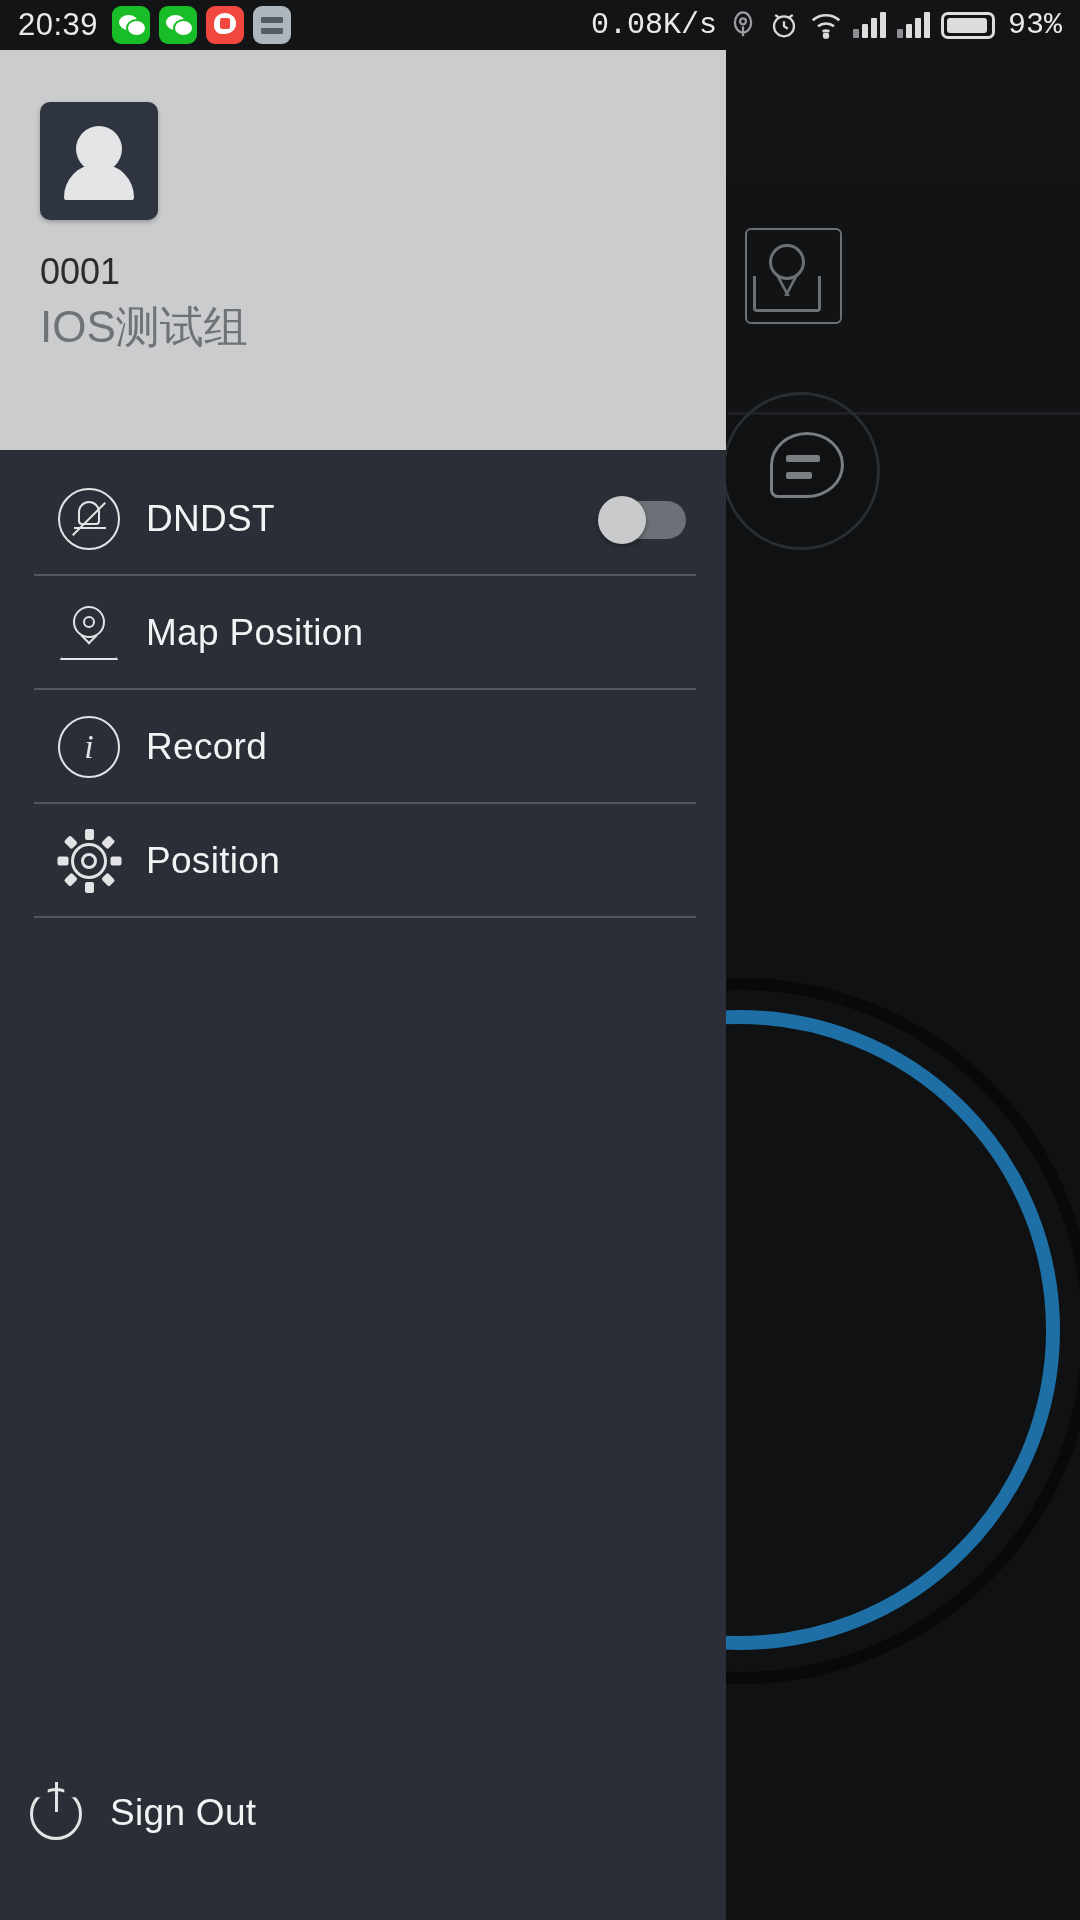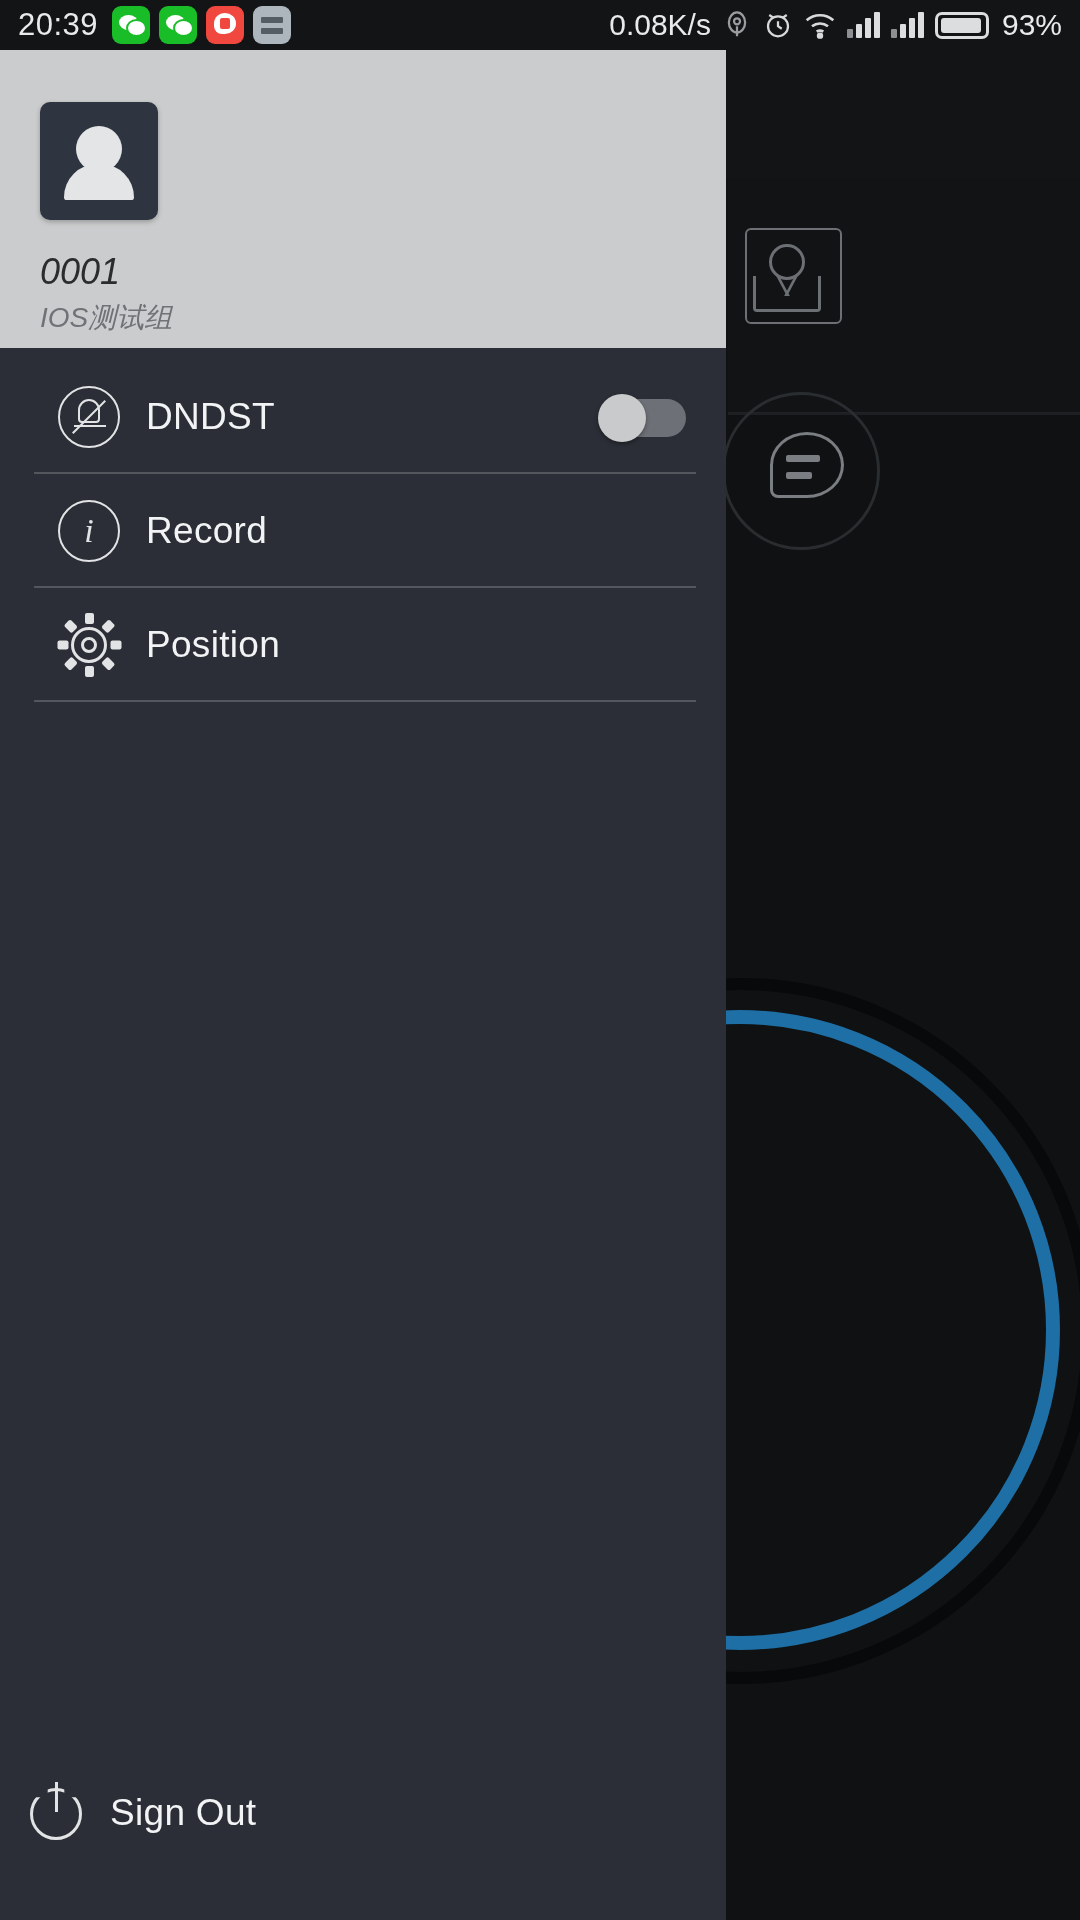--- a/index.html
+++ b/index.html
@@ -88,21 +88,21 @@
   .sb-app.red::after{
     content:""; position:absolute; left:14px; top:12px; width:10px; height:11px;
     background:#f0483e; border-radius:2px;
   }
   .sb-app.doc { background:#aeb6bd; }
   .sb-app.doc::before{
     content:""; position:absolute; left:8px; top:11px; width:22px; height:6px;
     background:#555d64; border-radius:1px;
     box-shadow:0 11px 0 0 #555d64;
   }
-  .sb-right { margin-left:auto; display:flex; align-items:center; gap:11px; }
+  .sb-right { margin-left:auto; display:flex; align-items:center; gap:11px;font-family:Liberation Mono, monospace; }
   .sb-speed { font-size:30px; color:#e9eaeb; letter-spacing:0; }
   .sb-glyph { color:#d8d9da; display:flex; align-items:center; }
   .sb-batt {
     width:54px; height:27px; border:3px solid #dcdddf; border-radius:7px; position:relative;
   }
   .sb-batt::after{
     content:""; position:absolute; left:3px; top:3px; bottom:3px; width:40px;
     background:#dcdddf; border-radius:3px;
   }
   .sb-pct { font-size:30px; color:#e9eaeb; margin-left:2px; }
@@ -112,39 +112,39 @@
   .bars i:nth-child(2){ height:14px; }
   .bars i:nth-child(3){ height:20px; }
   .bars i:nth-child(4){ height:26px; }
 
   
   .drawer {
     position:absolute; left:0; top:50px; width:726px; height:1870px;
     background:#2b2e36;
   }
   .profile {
-    height:298px; background:#cbcccd; position:relative; padding:52px 0 0 40px;font-style:italic;
+    height:400px; background:#cbcccd; position:relative; padding:52px 0 0 40px;
   }
   .avatar-box {
     width:118px; height:118px; background:#2e3440; border-radius:10px;
     position:relative; box-shadow:0 2px 5px rgba(0,0,0,.25);
   }
   .avatar-head {
     position:absolute; left:36px; top:24px; width:46px; height:46px;
     background:#e4e5e6; border-radius:50%;
   }
   .avatar-body {
     position:absolute; left:24px; top:62px; width:70px; height:36px;
     background:#e4e5e6; border-radius:35px 35px 3px 3px;
   }
   .profile-name {
     margin-top:30px; font-size:36px; color:#2a2c2e; line-height:1.2;
   }
   .profile-group {
-    margin-top:8px; font-size:28px; color:#6f7276; line-height:1.2;
+    margin-top:8px; font-size:44px; color:#6f7276; line-height:1.2;
   }
 
   .menu { padding:12px; }
   .menu-row {
     position:relative; height:114px; display:flex; align-items:center;
     padding-left:46px;
   }
   .menu-row .sep {
     position:absolute; left:22px; right:18px; bottom:0; height:2px; background:#53565d;
   }
@@ -330,20 +330,30 @@
         </span>
         <span class="menu-label">DNDST</span>
         <span class="toggle">
           <span class="toggle-track"></span>
           <span class="toggle-knob"></span>
         </span>
         <span class="sep"></span>
       </div>
 
 
+      <div class="menu-row">
+        <span class="mi">
+          <span class="pin-head"></span>
+            <span class="pin-tip"></span>
+            <span class="pin-dot"></span>
+          <span class="pin-base"></span>
+        </span>
+        <span class="menu-label">Map Position</span>
+        <span class="sep"></span>
+      </div>
 
       <div class="menu-row">
         <span class="mi">
           <span class="ic-circle"></span>
             <span class="info-i">i</span>
         </span>
         <span class="menu-label">Record</span>
         <span class="sep"></span>
       </div>
 

